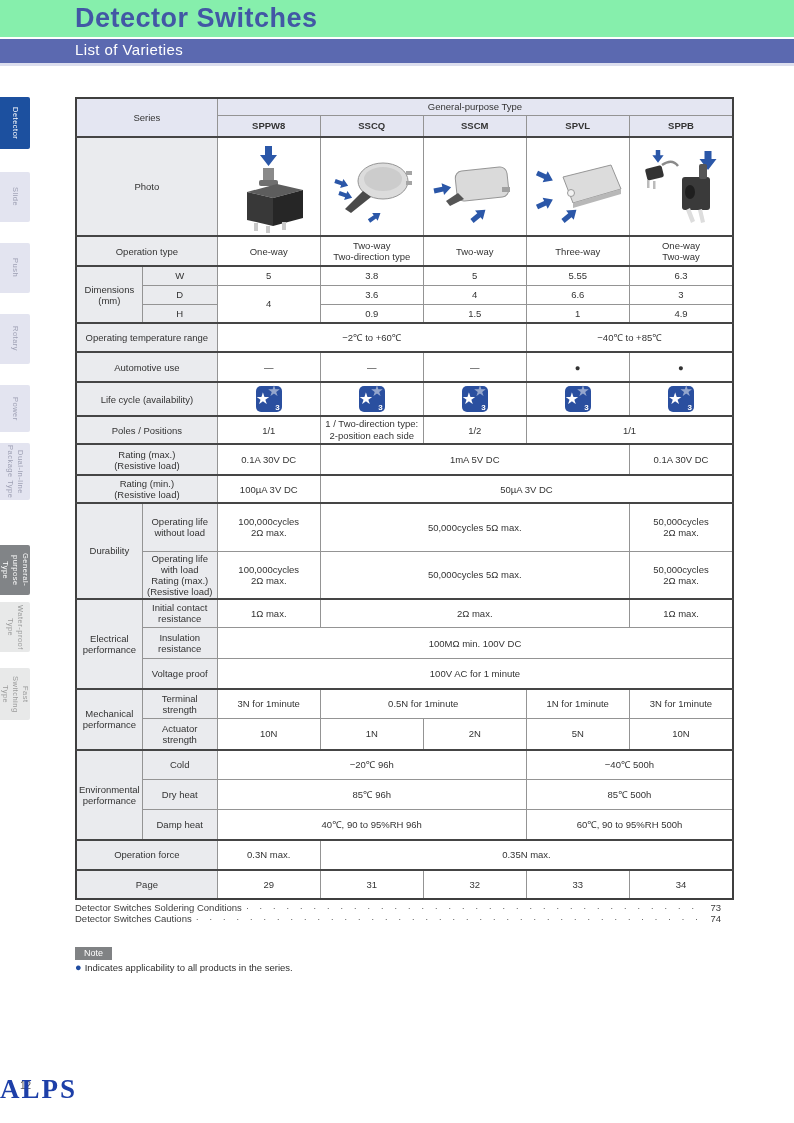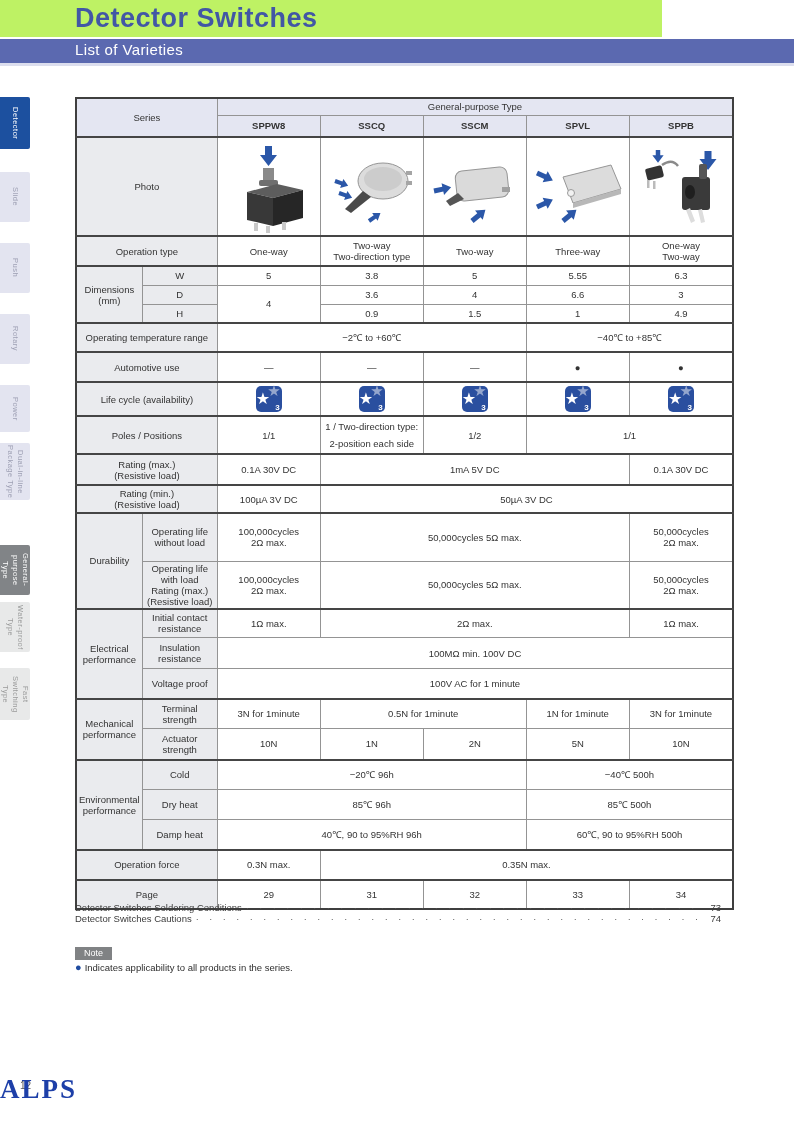--- a/index.html
+++ b/index.html
@@ -1,19 +1,19 @@
 <!DOCTYPE html>
 <html><head>
 <meta charset="utf-8">
 <style>
   html,body{margin:0;padding:0;}
   body{width:794px;height:1123px;position:relative;background:#ffffff;
        font-family:"Liberation Sans",sans-serif;overflow:hidden;color:#333;}
   
-  .band-top{position:absolute;left:0;top:0;width:662px;height:37px;background:#bef264;}
+  .band-top{position:absolute;left:0;top:0;width:794px;height:37px;background:#86efac;}
   .page-title{position:absolute;left:75px;top:3px;font-size:27px;font-weight:700;color:#4257a5;letter-spacing:.5px;}
   .band-blue{position:absolute;left:0;top:39px;width:794px;height:27px;background:#5b69b0;}
   .page-subtitle{position:absolute;left:75px;top:2px;font-size:15px;color:#ffffff;letter-spacing:.4px;}
   .band-thin{position:absolute;left:0;top:63px;width:794px;height:3px;background:#dcdeee;}
   
   .tab{position:absolute;left:0;width:30px;display:flex;align-items:center;justify-content:center;
        border-radius:0 2px 2px 0;}
   .tab span{writing-mode:vertical-rl;white-space:pre-line;font-size:7.5px;line-height:10px;
        letter-spacing:.5px;text-align:center;}
   .tab.idle-blue{background:#e3e4f0;color:#9ea0b4;}
@@ -23,21 +23,21 @@
   
   table.spec{position:absolute;left:75px;top:97px;border-collapse:collapse;table-layout:fixed;
              border:2px solid #3f3f3f;}
   table.spec td{border:1px solid #949494;text-align:center;vertical-align:middle;
                 font-size:9.5px;color:#333;white-space:pre-line;padding:1px 2px;overflow:hidden;}
   tr.grp>td{border-top:2px solid #454545;}
   td.lbl{background:#eaebee;color:#454545;font-size:9px;}
   td.hdr{background:#e4e6f2;margin-top:48px;}
   td.gph{color:#666;font-size:9px;}
   td.sname{font-weight:bold;font-size:11px;color:#111;}
-  td.small-cell{font-size:7.5px;line-height:17px;color:#333;margin-left:43px;}
+  td.small-cell{font-size:7.5px;line-height:12px;color:#333;margin-left:43px;}
   td.dash{color:#555;}
   td.dot-cell{color:#1f4ca0;font-size:12px;}
   
   .lc-badge{position:relative;width:26px;height:26px;margin:2px auto;background:#2a4f9f;border-radius:5px;}
   .lc-star-back{position:absolute;right:1px;top:-4px;font-size:15px;color:#94a6cd;}
   .lc-star-front{position:absolute;left:0px;top:3px;font-size:16px;color:#ffffff;}
   .lc-num{position:absolute;right:2px;bottom:0px;font-size:8px;font-weight:bold;color:#ffffff;}
   
   .photo-box{width:100%;height:95px;display:flex;align-items:center;justify-content:center;}
   

